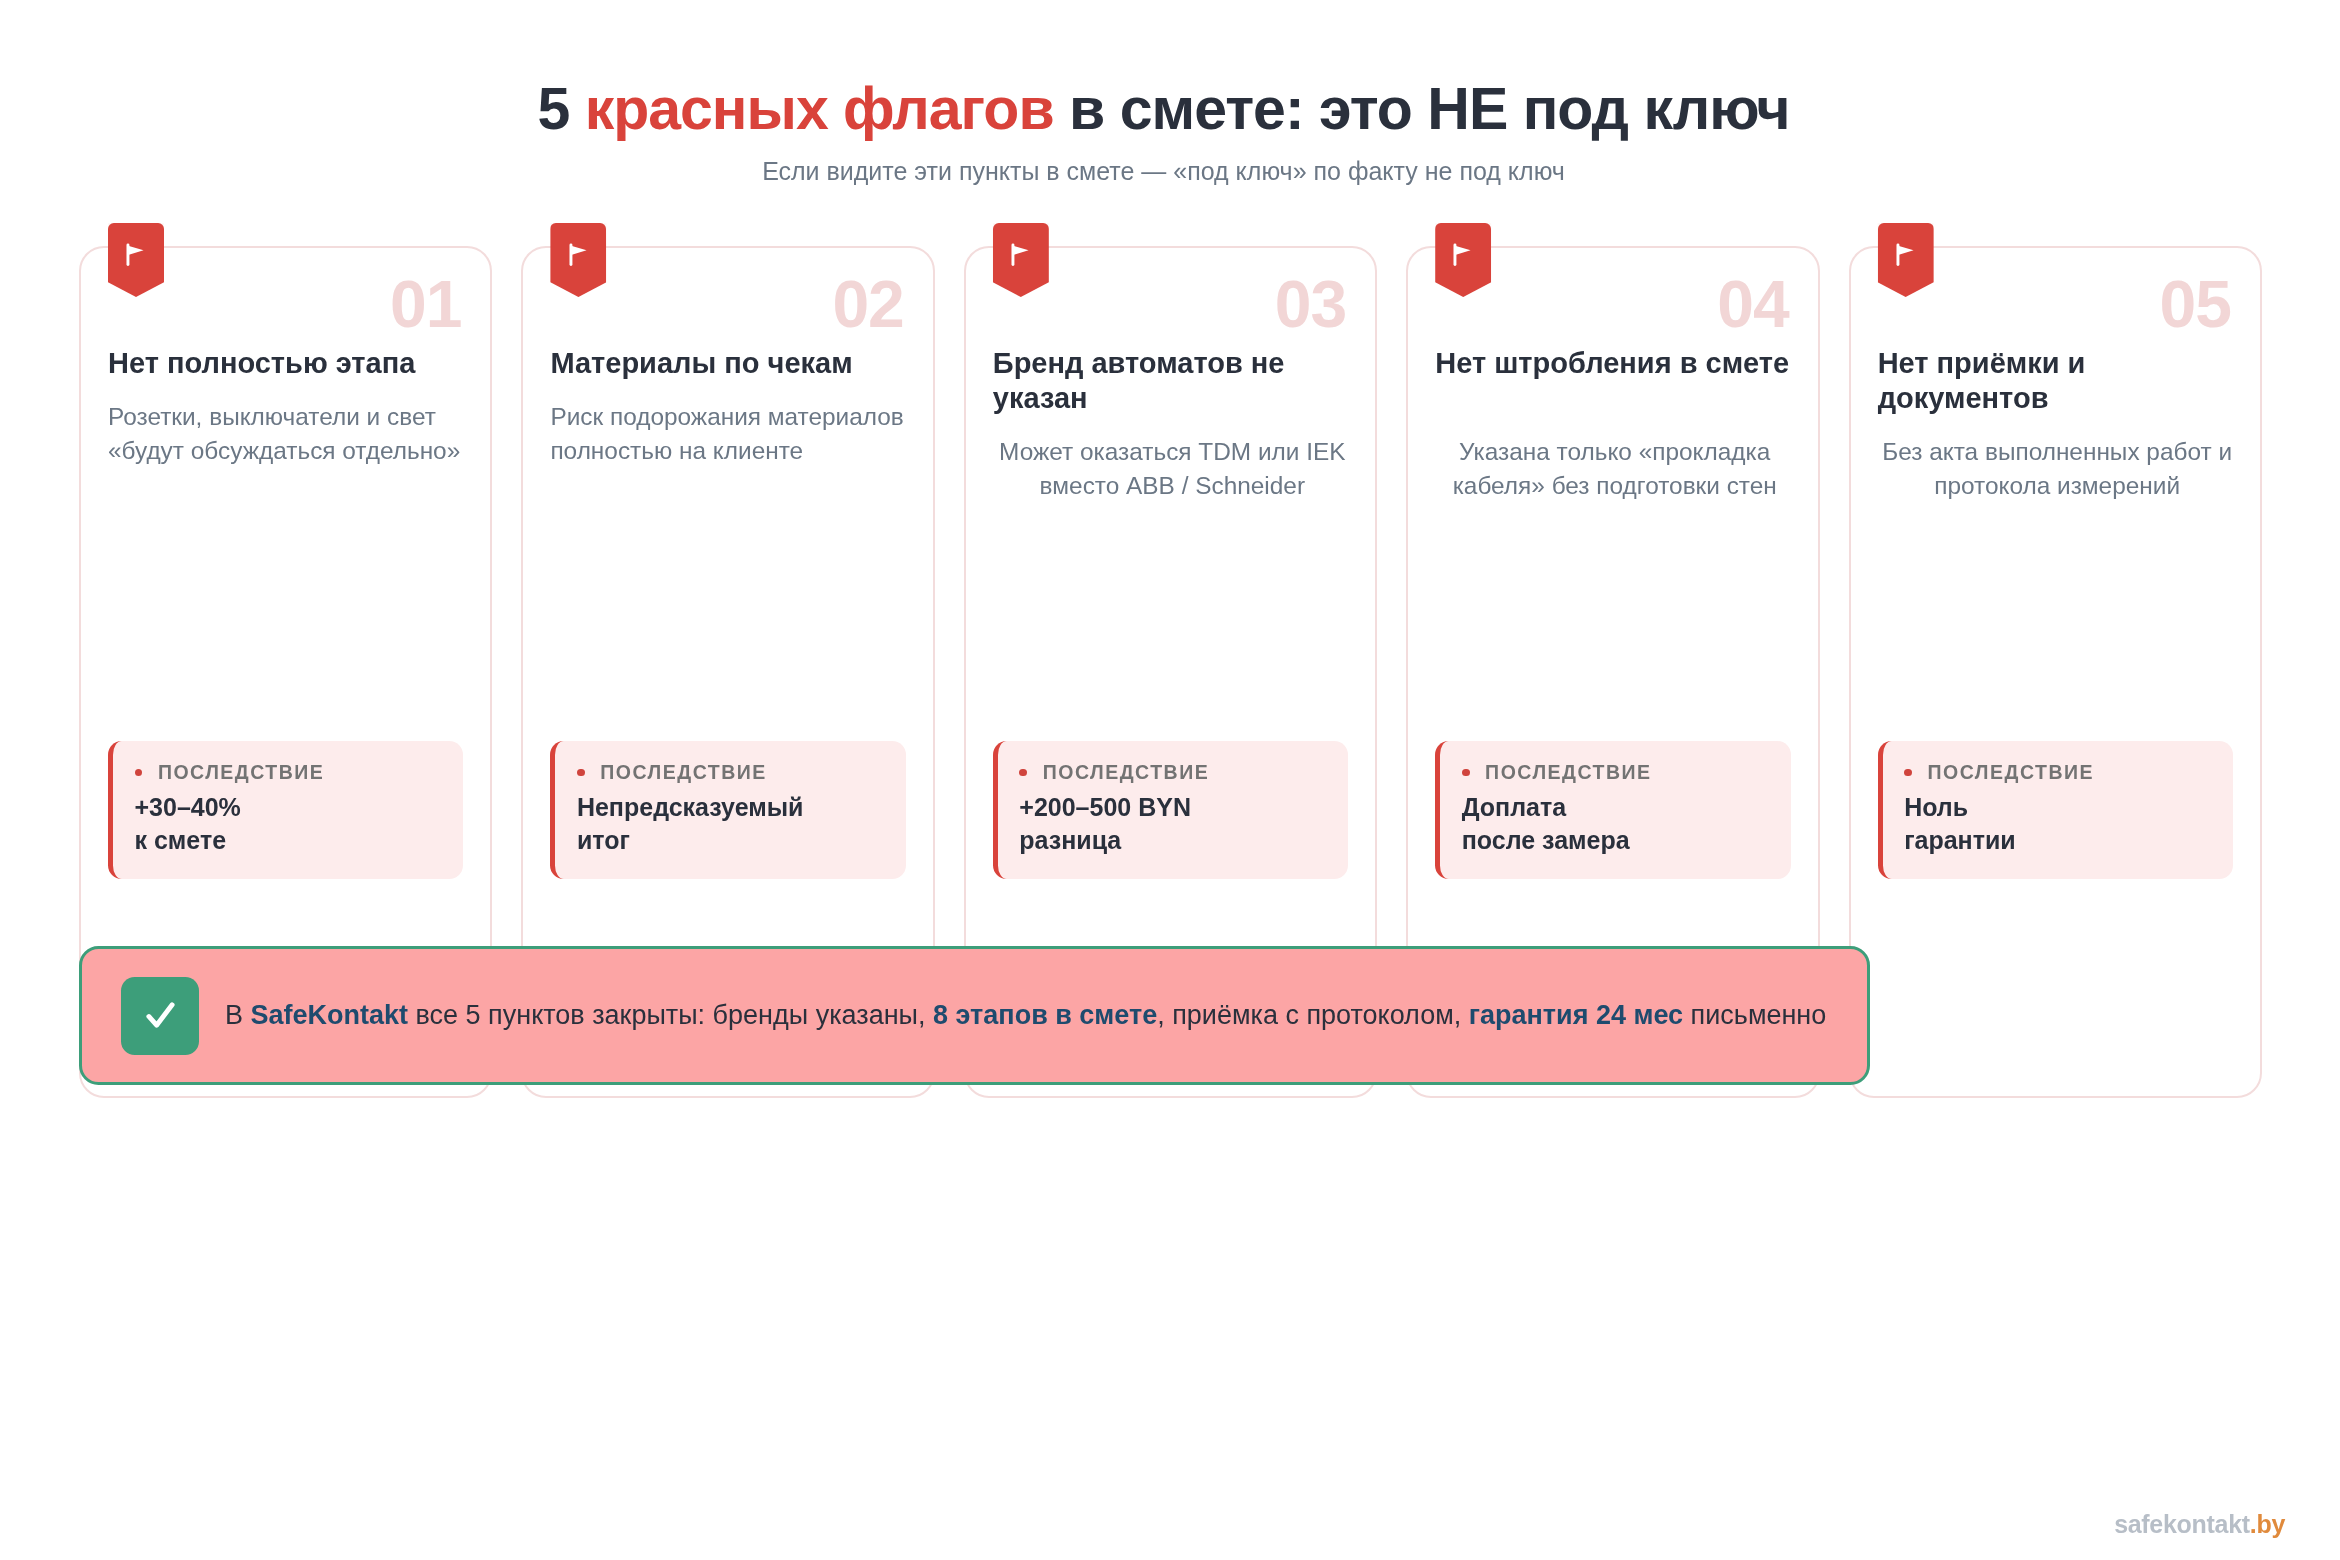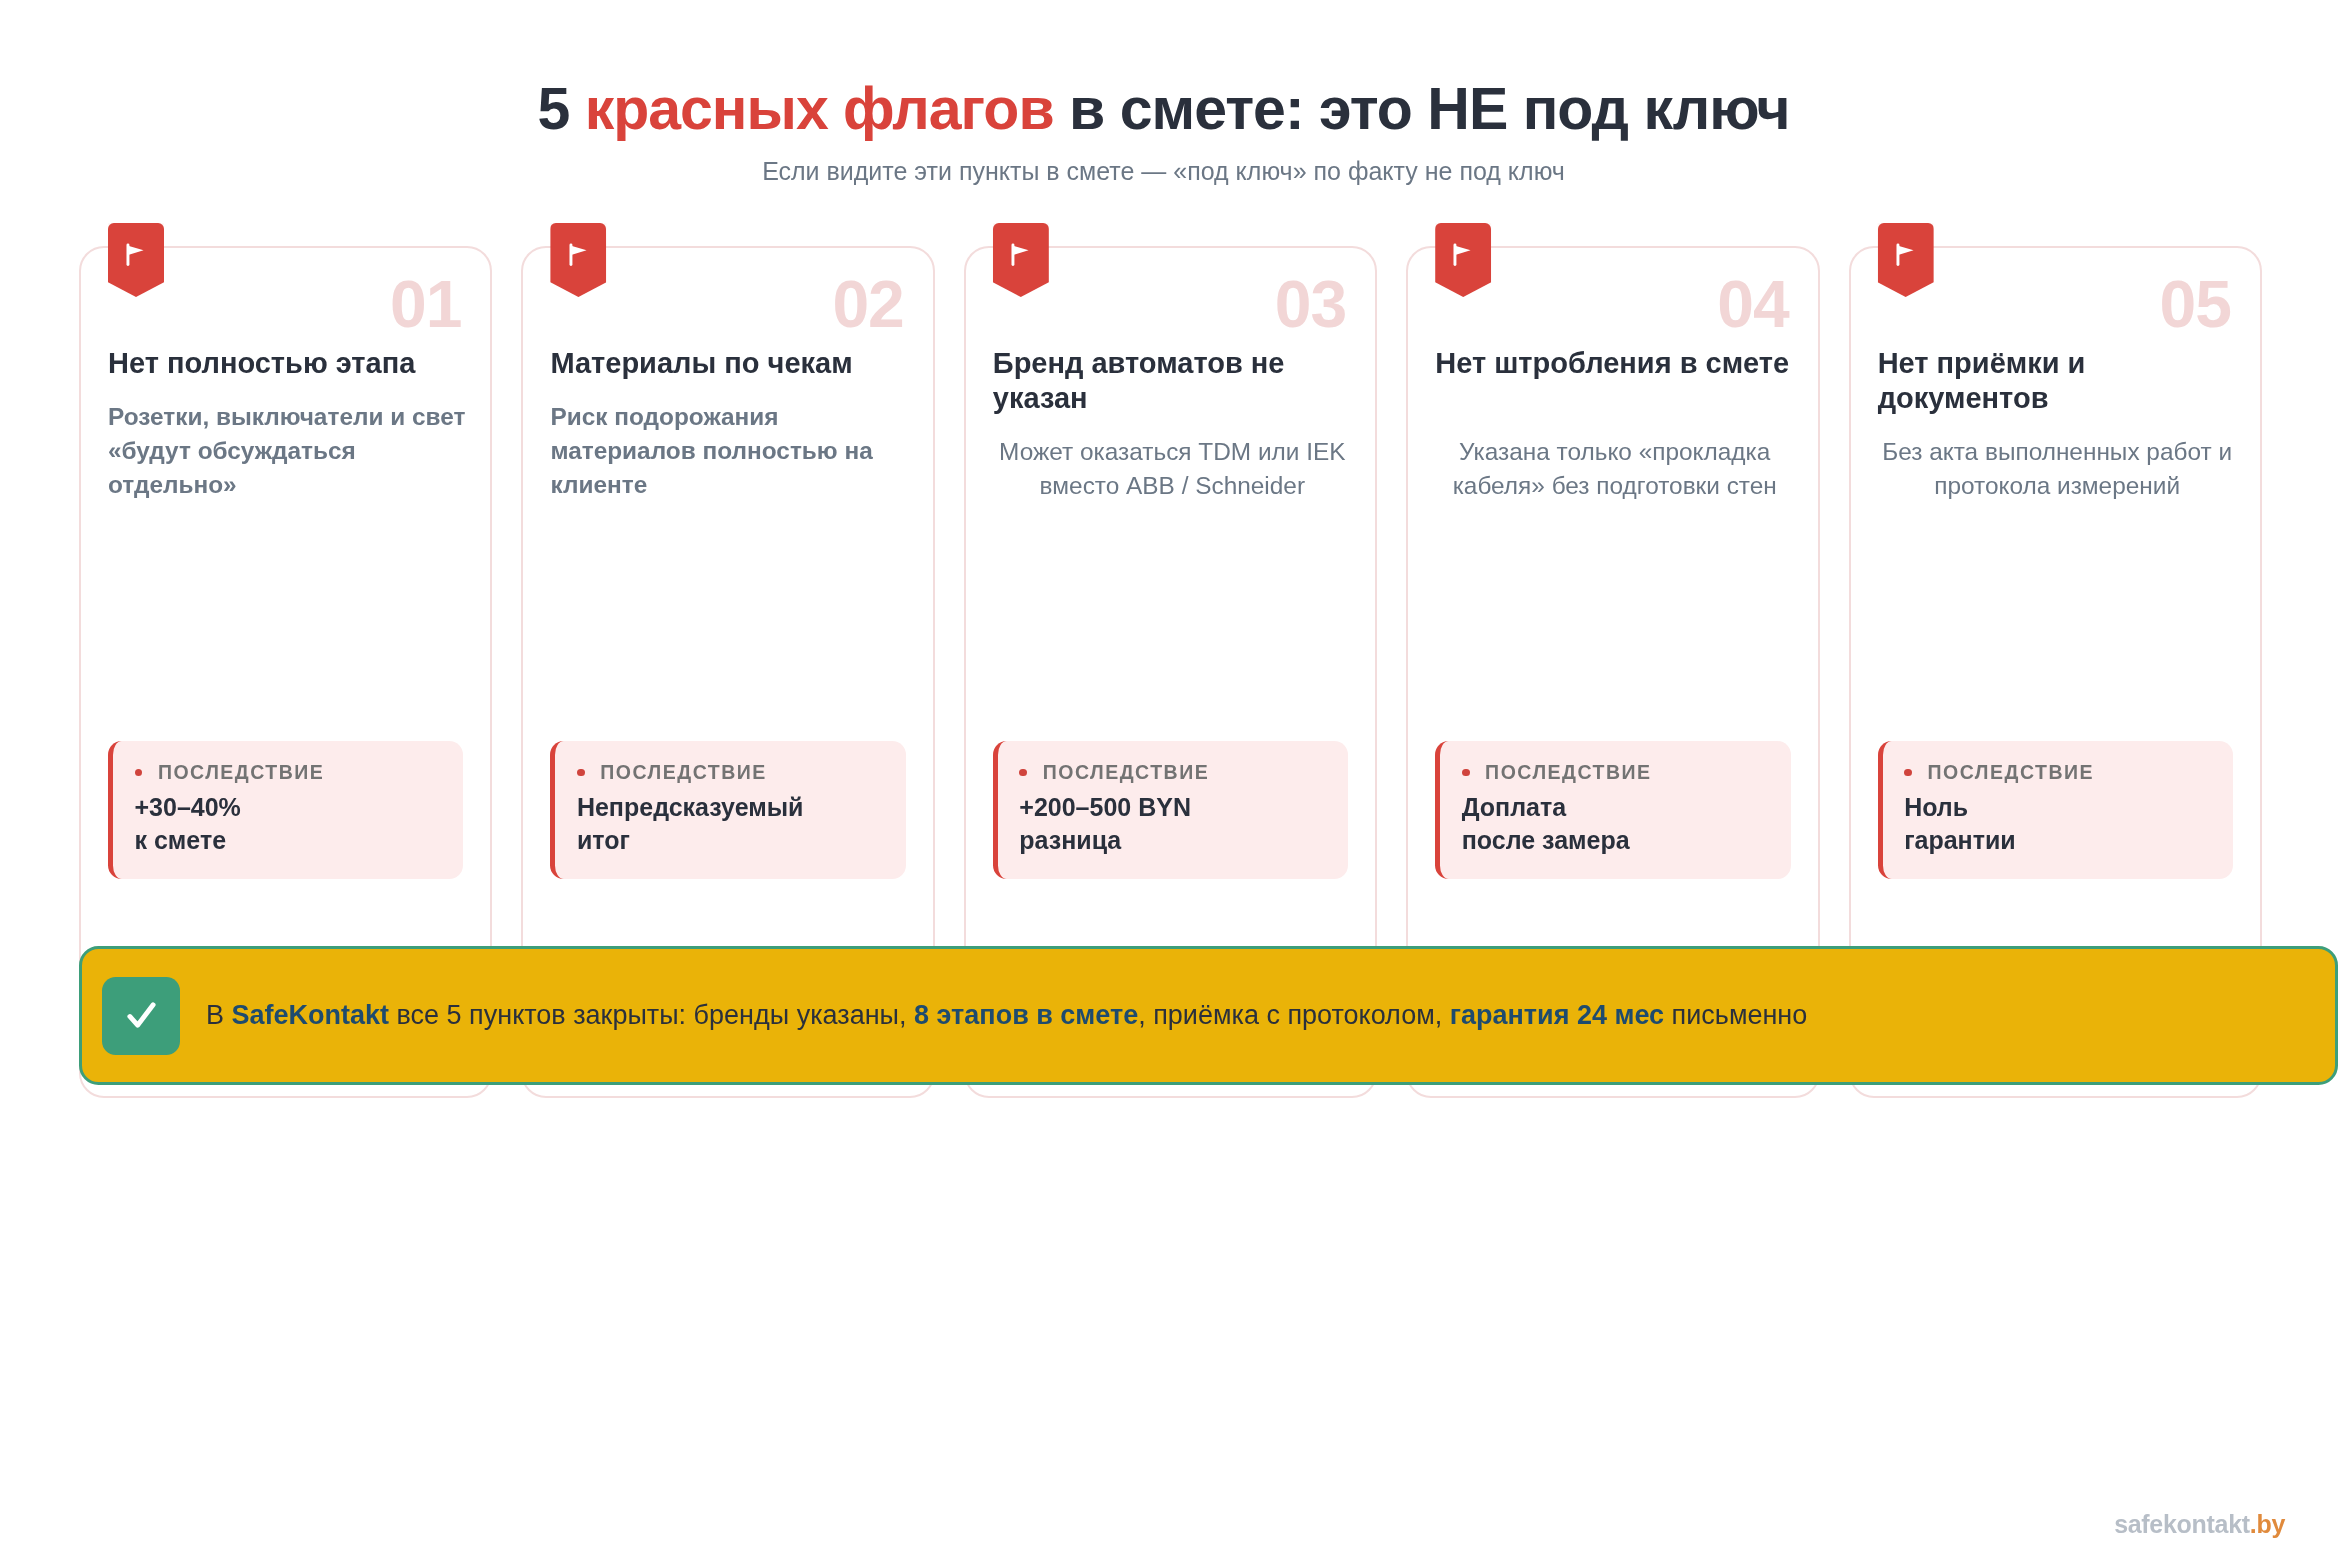--- a/index.html
+++ b/index.html
@@ -14,30 +14,30 @@
   .cards { position: absolute; left: 79px; top: 224px; width: 2183px; height: 683px; display: flex; gap: 29px; }
   .card { position: relative; flex: 1 1 0; margin-top: 21.5px; height: 852px; border: 2.9px solid #F3DCDC; border-radius: 25px; background: #fff; }
   .flag-badge { position: absolute; left: 27px; top: -24.4px; width: 56px; height: 74px; background: #D9433B;
     border-radius: 5.9px 5.9px 0 0; clip-path: polygon(0 0, 100% 0, 100% 80%, 50% 100%, 0 80%);
     display: flex; align-items: flex-start; justify-content: center; padding-top: 19.5px;
     filter: drop-shadow(0 5.9px 7.8px rgba(217,67,59,0.25)); }
   .flag-badge svg { width: 21.5px; height: 23.4px; }
   .card-num { position: absolute; right: 29px; top: 17.6px; font-size: 66px; font-weight: 700; color: #F2D6D6; line-height: 78px; letter-spacing: -1px; }
   .card-title { position: absolute; left: 27px; right: 27px; top: 98px; font-size: 29px; font-weight: 700; color: #2A303C; line-height: 35px; }
   .card-desc { position: absolute; left: 27px; right: 23.4px; font-size: 24.4px; color: #6B7785; line-height: 34px; }
-  .card-desc.one { top: 152px; font-weight: bold; }
+  .card-desc.one { top: 152px; }
   .card-desc.two { top: 187px; text-align: center; }
   .consequence { position: absolute; left: 27px; right: 27px; top: 493px; height: 138px; background: #FDECEC;
     border-radius: 13.7px; border-left: 5.9px solid #D9433B; padding: 19.5px 0 0 21.5px; }
   .cons-label { font-size: 19.5px; font-weight: 700; color: #737373; letter-spacing: 1.5px; line-height: 25px; display: flex; align-items: center; }
   .cons-dot { display: inline-block; width: 7.8px; height: 7.8px; border-radius: 50%; background: #D0443D; margin-right: 15.6px; }
   .cons-value { margin-top: 5.9px; font-size: 25px; font-weight: 700; color: #2A303C; line-height: 33px; }
 
-  .banner { position: absolute; left: 79px; top: 946px; width: 2259px; height: 139px; background: #eab308;
-    border: 3.9px solid #3D9E7A; border-radius: 19.5px; display: flex; align-items: center; padding-left: 20px; }
+  .banner { position: absolute; left: 79px; top: 946px; width: 1791px; height: 139px; background: #fca5a5;
+    border: 3.9px solid #3D9E7A; border-radius: 19.5px; display: flex; align-items: center; padding-left: 39px; }
   .check-box { width: 78px; height: 78px; border-radius: 13.7px; background: #3D9E7A; display: flex; align-items: center; justify-content: center; flex: none; }
   .check-box svg { width: 33px; height: 33px; }
   .banner-text { margin-left: 26px; font-size: 27px; color: #2A303C; line-height: 35px; white-space: nowrap; }
   .banner-text .hl { color: #1E4B6E; font-weight: 700; }
 
   .watermark { position: absolute; right: 56px; top: 1510px; font-size: 25px; font-weight: 700; color: #B7BEC7; letter-spacing: -0.3px; }
   .watermark .tld { color: #E08A3C; }
 </style>
 </head>
 <body>

